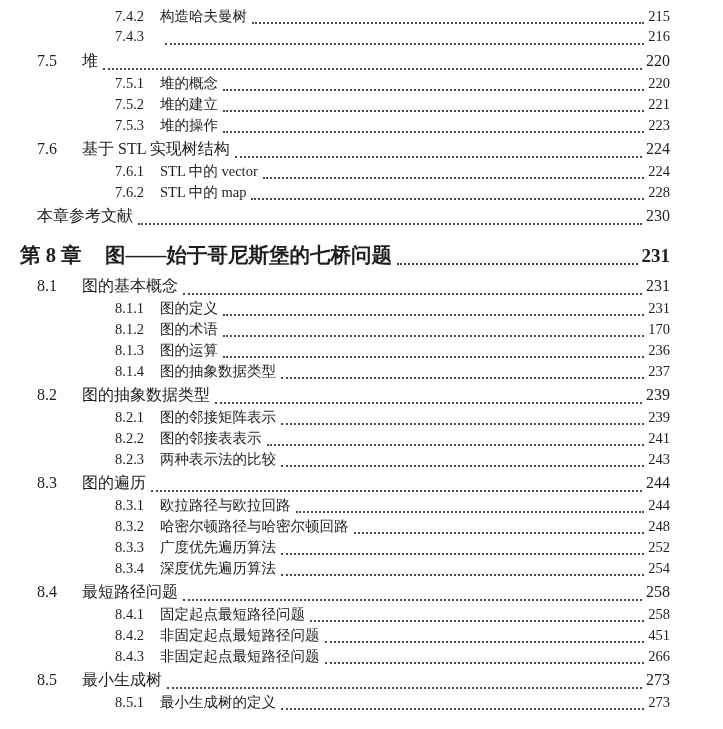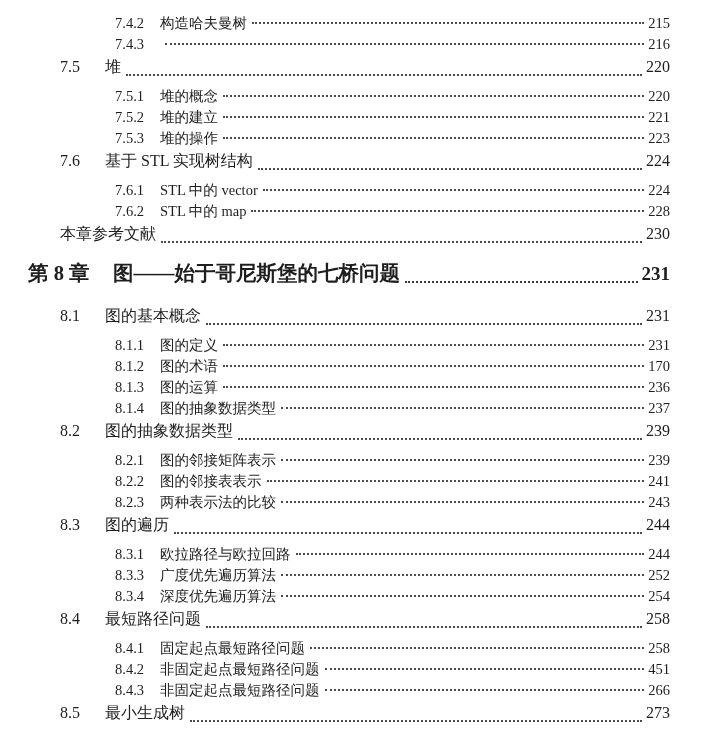--- a/index.html
+++ b/index.html
@@ -29,38 +29,38 @@
     height: 0;
   }
   .row .pg { flex: 0 0 auto; }
 
   
   .lvl3 {
     height: 21px;
     padding-left: 115px;
     font-size: 14.5px;
   }
-  .lvl3 .num { width: 45px; margin-top: 8px; }
+  .lvl3 .num { width: 45px; }
   .lvl3 .leader { margin-bottom: 4px; }
 
   
   .lvl2 {
     height: 23px;
-    margin-top: 8px;
-    padding-left: 60px;
+    margin-top: 2px;
+    padding-left: 37px;
     font-size: 16px;
   }
   .lvl2 .num { width: 45px; }
   .lvl2 .leader { margin-bottom: 4px; }
 
   
   .lvl1 {
     height: 30px;
-    margin: 12px 0 17px 0;
-    padding-left: 28px;
+    margin: 12px 0 5px 0;
+    padding-left: 20px;
     font-size: 20.5px;
     font-weight: bold;
   }
   .lvl1 .num { width: 85px; }
   .lvl1 .leader {
     border-bottom: 2.5px dotted #3a3a3a;
     margin-bottom: 6px;
   }
   .lvl1 .pg { font-size: 19px; }
 </style>
@@ -193,20 +193,26 @@
         <span class="leader"></span>
         <span class="pg">244</span>
       </div>
       <div class="row lvl3">
         <span class="num">8.3.1</span>
         <span class="title">欧拉路径与欧拉回路</span>
         <span class="leader"></span>
         <span class="pg">244</span>
       </div>
       <div class="row lvl3">
+        <span class="num">8.3.2</span>
+        <span class="title">哈密尔顿路径与哈密尔顿回路</span>
+        <span class="leader"></span>
+        <span class="pg">248</span>
+      </div>
+      <div class="row lvl3">
         <span class="num">8.3.3</span>
         <span class="title">广度优先遍历算法</span>
         <span class="leader"></span>
         <span class="pg">252</span>
       </div>
       <div class="row lvl3">
         <span class="num">8.3.4</span>
         <span class="title">深度优先遍历算法</span>
         <span class="leader"></span>
         <span class="pg">254</span>

